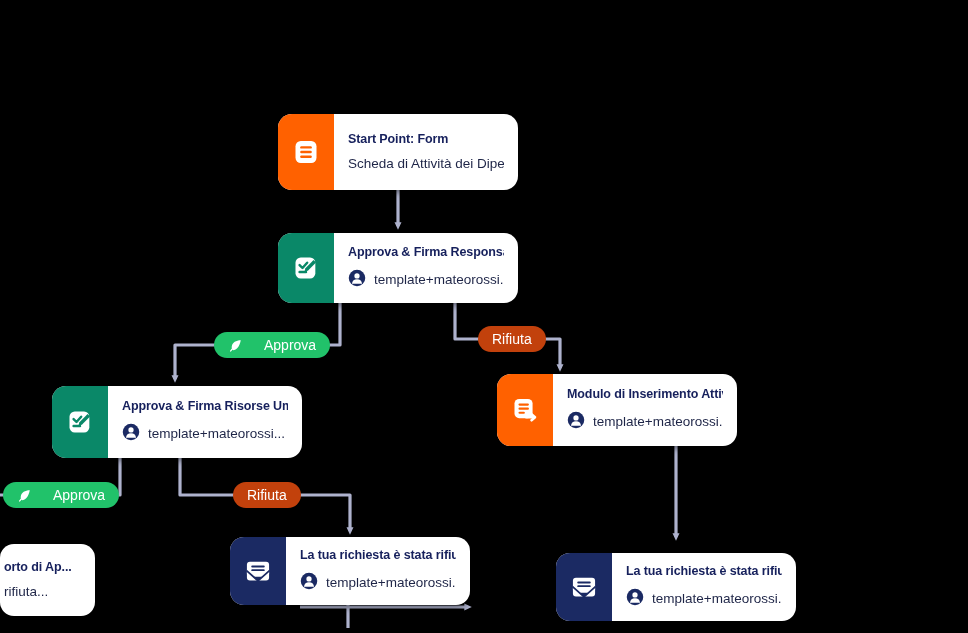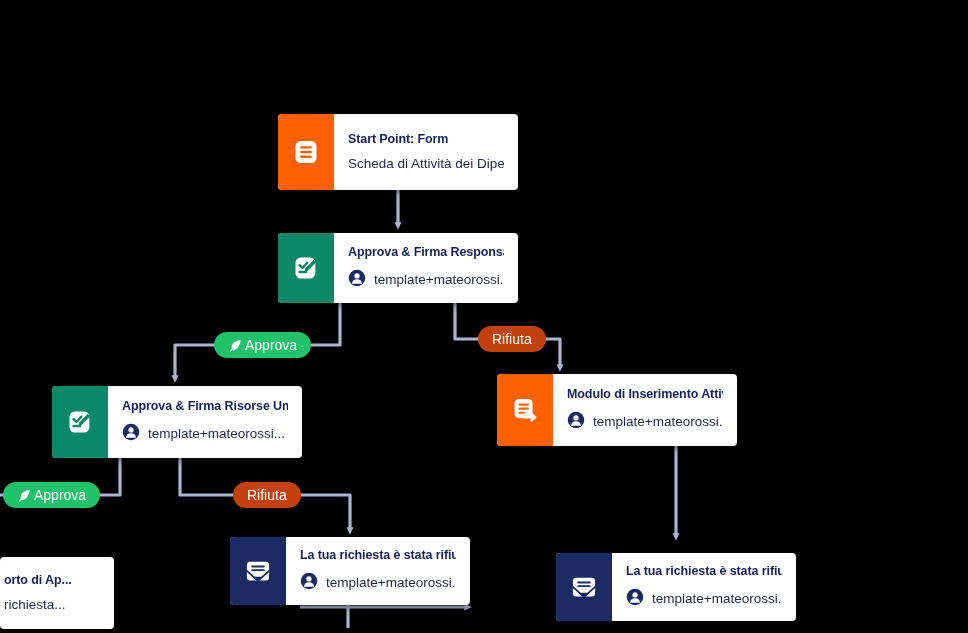--- a/index.html
+++ b/index.html
@@ -24,21 +24,21 @@
     width: 968px;
     height: 633px;
     pointer-events: none;
   }
   
   .node {
     position: absolute;
     display: flex;
     align-items: stretch;
     background: #ffffff;
-    border-radius: 4px;
+    border-radius: 14px;
     box-shadow: 0 2px 7px rgba(0,0,0,0.55);
     overflow: hidden;
     box-sizing: border-box;
   }
   .node-icon {
     width: 56px;
     flex: 0 0 56px;
     display: flex;
     align-items: center;
     justify-content: center;
@@ -80,21 +80,21 @@
   
   .strip-orange { background: #ff6100; }
   .strip-green  { background: #0a8868; }
   .strip-navy   { background: #1b2a63; }
 
   
   .pill {
     position: absolute;
     display: flex;
     align-items: center;
-    gap: 2px;
+    gap: 21px;
     height: 26px;
     padding: 0 14px;
     border-radius: 13px;
     font-size: 14px;
     color: #ffffff;
     white-space: nowrap;
     box-sizing: border-box;
   }
   .pill-approve { background: #21c26a; }
   .pill-reject  { background: #c2410c; }
@@ -226,25 +226,25 @@
             <circle cx="12" cy="12" r="11" fill="#1b2a63"></circle>
             <circle cx="12" cy="9.3" r="3.5" fill="#ffffff"></circle>
             <path d="M5.2 19.5 a6.9 6.9 0 0 1 13.6 0 z" fill="#ffffff"></path>
           </svg>
         </span>
         <span class="node-sub-text">template+mateorossi...</span>
       </div>
     </div>
   </div>
 
-  <div class="node" style="left:0px; top:557px; width:114px; height:72px;">
+  <div class="node" style="left:0px; top:544px; width:95px; height:72px;">
     <div class="node-body" style="padding:0 10px 0 4px;">
       <div class="node-title">orto di Ap...</div>
       <div class="node-sub">
-        <span class="node-sub-text">richiesta...</span>
+        <span class="node-sub-text">rifiuta...</span>
       </div>
     </div>
   </div>
 
   <div class="node" style="left:230px; top:537px; width:240px; height:68px;">
     <div class="node-icon strip-navy">
       <span>
         <svg width="28" height="28" viewBox="0 0 24 24">
           <rect x="2.5" y="4" width="19" height="13" rx="2.6" fill="#ffffff"></rect>
           <rect x="6.2" y="7.2" width="11.6" height="1.7" rx="0.85" fill="#1b2a63"></rect>

